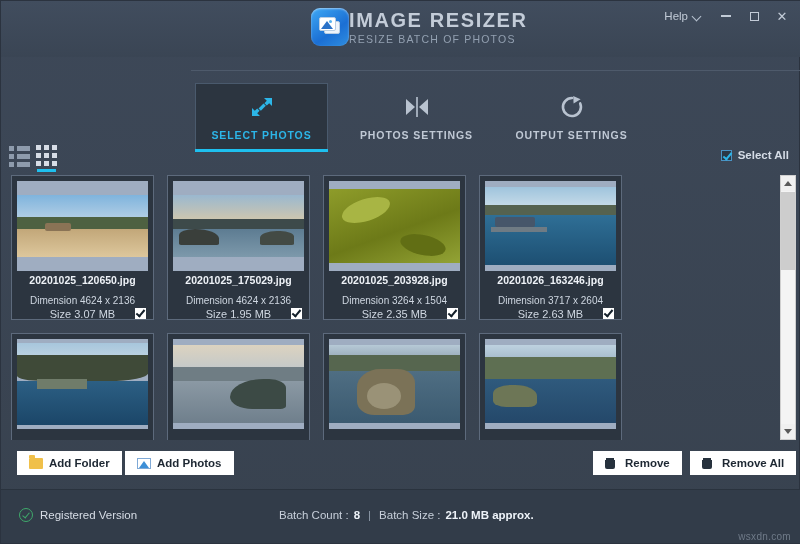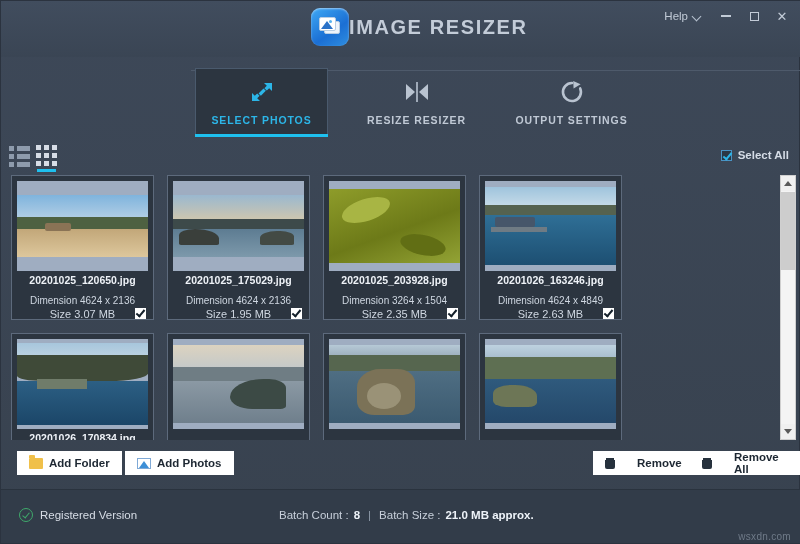--- a/index.html
+++ b/index.html
@@ -78,21 +78,21 @@
   .wbtn {
     width: 26px; height: 26px; position: relative;
     color: #c2cbd7; font-size: 13px;
     display: flex; align-items: center; justify-content: center; cursor: default;
   }
   .wbtn .min { width: 10px; height: 1.5px; background: #c2cbd7; }
   .wbtn .max { width: 9px; height: 9px; border: 1.5px solid #c2cbd7; }
 
   
   .tabbar {
-    position: absolute; top: 67px; left: 0; width: 800px; height: 72px;
+    position: absolute; top: 82px; left: 0; width: 800px; height: 72px;
   }
   .tabline {
     position: absolute; left: 190px; top: 69px; width: 610px; height: 1px;
     background: #4e5a6b;
   }
   .tab {
     position: absolute; top: 0; width: 133px; height: 68px;
     display: flex; flex-direction: column; align-items: center;
     justify-content: center; gap: 9px; cursor: default;
   }
@@ -207,21 +207,21 @@
   .btnrow { position: absolute; left: 0; top: 448px; width: 800px; height: 32px; }
   .wbtn-light {
     position: absolute; height: 24px; background: #ffffff;
     color: #1d2732; font-size: 11.5px; font-weight: bold;
     display: flex; align-items: center; justify-content: center; gap: 6px;
     padding: 0 12px; cursor: default;
   }
   .wbtn-dark {
     position: absolute; height: 24px; background: #ffffff;
     color: #1d2732; font-size: 11.5px; font-weight: bold;
-    display: flex; align-items: center; justify-content: center; gap: 22px;
+    display: flex; align-items: center; justify-content: center; gap: 10px;
     padding: 0 12px; cursor: default;
   }
   .folder-icon {
     width: 14px; height: 11px; background: #f0c04a; border-radius: 1px;
     position: relative; flex: none;
   }
   .folder-icon::before {
     content: ""; position: absolute; left: 0; top: -3px;
     width: 6px; height: 3px; background: #f0c04a; border-radius: 1px 1px 0 0;
   }
@@ -298,20 +298,21 @@
 <div id="app">
 
   <div class="titlebar">
     <div class="brand">
       <div class="logo">
         <div class="ph-back"></div>
           <div class="ph-front"></div>
       </div>
       <div class="brand-text">
         <div class="brand-title">IMAGE RESIZER</div>
+        <div class="brand-sub">RESIZE BATCH OF PHOTOS</div>
       </div>
     </div>
 
     <div class="winctl">
       <div class="help-btn">
         <span>Help</span>
         <span class="chev"></span>
       </div>
       <div class="wbtn">
         <span class="min"></span>
@@ -340,21 +341,21 @@
     </div>
 
     <div class="tab" style="left:349px">
       <div class="tab-icon">
         <svg width="26" height="26" viewBox="0 0 26 26">
           <path d="M2 5 L11 13 L2 21 Z" fill="#b9c3d0"></path>
           <path d="M24 5 L15 13 L24 21 Z" fill="#b9c3d0"></path>
           <rect x="12.2" y="3" width="1.6" height="20" fill="#b9c3d0"></rect>
         </svg>
       </div>
-      <div class="tab-label">RESIZE RESIZER</div>
+      <div class="tab-label">PHOTOS SETTINGS</div>
     </div>
 
     <div class="tab" style="left:504px">
       <div class="tab-icon">
         <svg width="26" height="26" viewBox="0 0 26 26">
           <path d="M13 4 A9 9 0 1 0 21.2 9.4" stroke="#b9c3d0" stroke-width="2.6" fill="none" stroke-linecap="round"></path>
           <path d="M14.2 2 L21.6 5.2 L14.6 9.4 Z" fill="#b9c3d0"></path>
         </svg>
       </div>
       <div class="tab-label">OUTPUT SETTINGS</div>
@@ -467,40 +468,36 @@
           <div class="sc" style="top:6px;height:78px">
             <div class="sky" style="height:24px;background:linear-gradient(180deg,#9fc4dd,#cfe0ea)"></div>
             <div style="position:absolute;top:18px;left:0;right:0;height:10px;background:#55624f"></div>
             <div class="land" style="top:28px;background:linear-gradient(180deg,#2f6f96,#1d4f72)"></div>
             <div style="position:absolute;top:30px;left:10px;width:40px;height:10px;background:#46566a;border-radius:2px"></div>
             <div style="position:absolute;top:40px;left:6px;width:56px;height:5px;background:#6f7b84"></div>
           </div>
         </div>
         <div class="meta">
           <div class="fname">20201026_163246.jpg</div>
-          <div class="dim">Dimension 4624 x 4849</div>
+          <div class="dim">Dimension 3717 x 2604</div>
           <div class="sizerow">
             <span class="size">Size 2.63 MB</span>
             <span class="cbox-white"></span>
           </div>
         </div>
       </div>
 
       <div class="card">
         <div class="thumb">
           <div class="sc" style="top:4px;height:82px">
             <div class="sky" style="height:22px;background:linear-gradient(180deg,#a7c6dc,#c8d9e4)"></div>
             <div style="position:absolute;top:12px;left:0;right:0;height:26px;background:#3f4a38;border-radius:0 0 30% 20%"></div>
             <div class="land" style="top:38px;background:linear-gradient(180deg,#2c5f84,#1b4668)"></div>
             <div style="position:absolute;top:36px;left:20px;width:50px;height:10px;background:#707c6a"></div>
           </div>
-        </div>
-        <div class="meta">
-          <div class="fname">20201026_170834.jpg</div>
-
         </div>
       </div>
 
       <div class="card">
         <div class="thumb">
           <div class="sc" style="top:6px;height:78px">
             <div class="sky" style="height:34px;background:linear-gradient(180deg,#dcd3c0,#b9c4cd)"></div>
             <div style="position:absolute;top:22px;left:0;right:0;height:14px;background:#6f7d84"></div>
             <div class="land" style="top:36px;background:linear-gradient(180deg,#8b99a4,#6f7f8c)"></div>
             <div style="position:absolute;top:34px;right:18px;width:56px;height:30px;background:#3c4a45;border-radius:60% 30% 10% 40%"></div>

